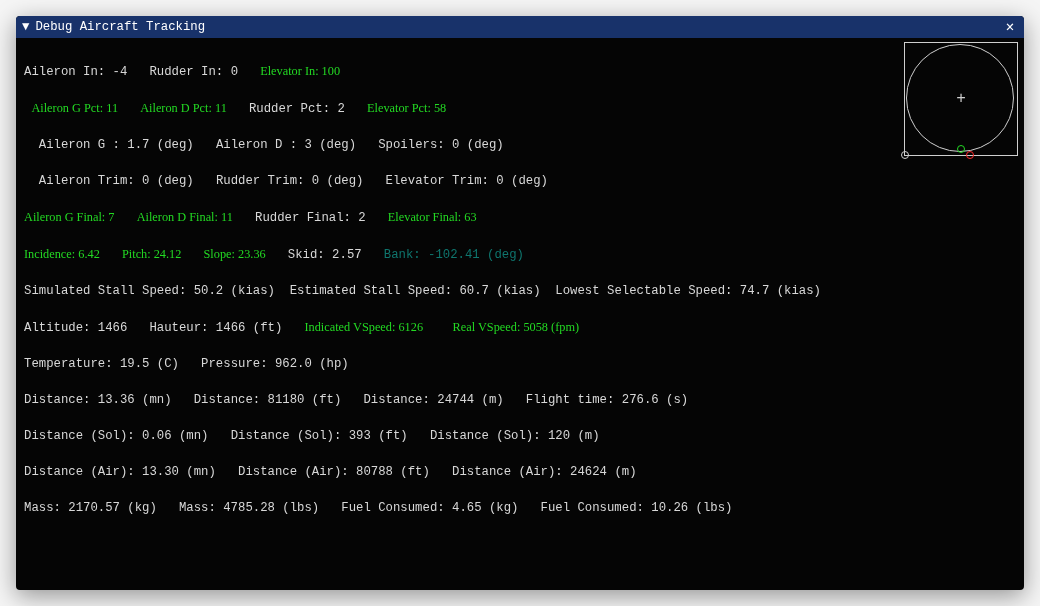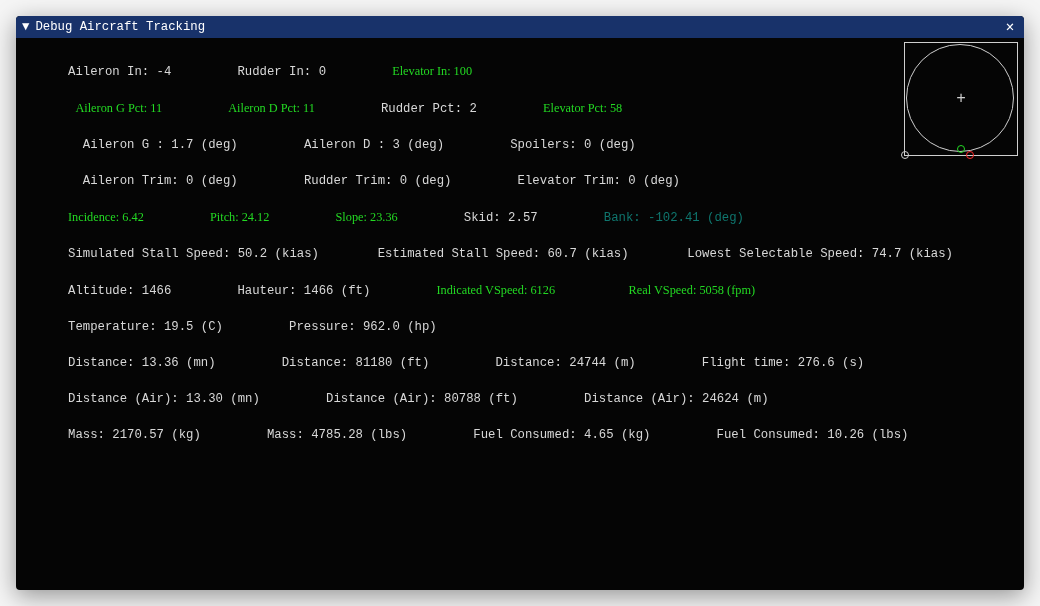--- a/index.html
+++ b/index.html
@@ -41,21 +41,21 @@
   .content {
     color: #d8d8d8;
     padding: 6px 8px 8px 8px;
     line-height: 18px;
     white-space: pre;
     position: relative;
   }
   .g { color: #23d923; font-family: Liberation Serif, serif; } 
   .r { color: #0f766e; } 
   .w { color: #d8d8d8; }
-  .row span { display: inline; margin-left: 44px; }
+  .row span { display: inline; }
   .gauge {
     position: absolute;
     top: 4px; right: 6px;
     width: 114px; height: 114px;
   }
   .gauge-box {
     position: absolute; inset: 0;
     border: 1px solid #cfcfcf;
   }
   .gauge-circle {
@@ -96,25 +96,27 @@
     <div class="close-btn">
       <span>✕</span>
     </div>
   </div>
 
   <div class="content">
 <div class="row"><span class="w">Aileron In: -4</span>   <span class="w">Rudder In: 0</span>   <span class="g">Elevator In: 100</span></div>
 <div class="row"> <span class="g">Aileron G Pct: 11</span>   <span class="g">Aileron D Pct: 11</span>   <span class="w">Rudder Pct: 2</span>   <span class="g">Elevator Pct: 58</span></div>
 <div class="row">  <span class="w">Aileron G : 1.7 (deg)</span>   <span class="w">Aileron D : 3 (deg)</span>   <span class="w">Spoilers: 0 (deg)</span></div>
 <div class="row">  <span class="w">Aileron Trim: 0 (deg)</span>   <span class="w">Rudder Trim: 0 (deg)</span>   <span class="w">Elevator Trim: 0 (deg)</span></div>
+<div class="row"><span class="g">Aileron G Final: 7</span>   <span class="g">Aileron D Final: 11</span>   <span class="w">Rudder Final: 2</span>   <span class="g">Elevator Final: 63</span></div>
 <div class="row"><span class="g">Incidence: 6.42</span>   <span class="g">Pitch: 24.12</span>   <span class="g">Slope: 23.36</span>   <span class="w">Skid: 2.57</span>   <span class="r">Bank: -102.41 (deg)</span></div>
 <div class="row"><span class="w">Simulated Stall Speed: 50.2 (kias)</span>  <span class="w">Estimated Stall Speed: 60.7 (kias)</span>  <span class="w">Lowest Selectable Speed: 74.7 (kias)</span></div>
 <div class="row"><span class="w">Altitude: 1466</span>   <span class="w">Hauteur: 1466 (ft)</span>   <span class="g">Indicated VSpeed: 6126</span>    <span class="g">Real VSpeed: 5058 (fpm)</span></div>
 <div class="row"><span class="w">Temperature: 19.5 (C)</span>   <span class="w">Pressure: 962.0 (hp)</span></div>
 <div class="row"><span class="w">Distance: 13.36 (mn)</span>   <span class="w">Distance: 81180 (ft)</span>   <span class="w">Distance: 24744 (m)</span>   <span class="w">Flight time: 276.6 (s)</span></div>
+<div class="row"><span class="w">Distance (Sol): 0.06 (mn)</span>   <span class="w">Distance (Sol): 393 (ft)</span>   <span class="w">Distance (Sol): 120 (m)</span></div>
 <div class="row"><span class="w">Distance (Air): 13.30 (mn)</span>   <span class="w">Distance (Air): 80788 (ft)</span>   <span class="w">Distance (Air): 24624 (m)</span></div>
 <div class="row"><span class="w">Mass: 2170.57 (kg)</span>   <span class="w">Mass: 4785.28 (lbs)</span>   <span class="w">Fuel Consumed: 4.65 (kg)</span>   <span class="w">Fuel Consumed: 10.26 (lbs)</span></div>
 
 
 
 
 
 
 
 

